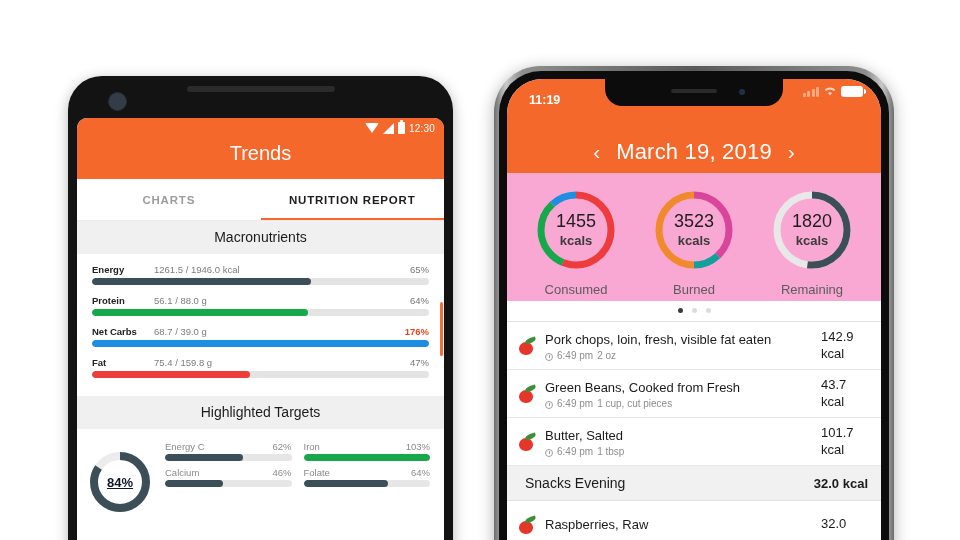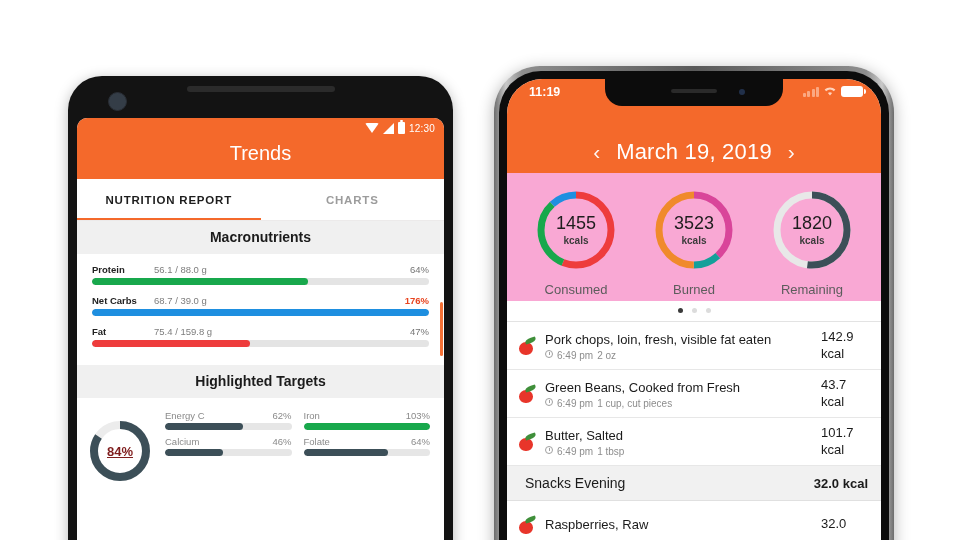--- a/index.html
+++ b/index.html
@@ -80,21 +80,21 @@
     font-size: 11.5px; font-weight: 700; letter-spacing: 0.8px;
     color: #9c9c9c; position: relative;
   }
   .and-tab.active { color: #1d1d1d; }
   .and-tab.active:after {
     content: ""; position: absolute; left: 0; right: 0; bottom: 0;
     height: 2.5px; background: #f4692b;
   }
   .and-section-head {
     background: #f0f0f0; text-align: center;
-    font-size: 14px; font-weight: 700; color: #1b1b1b;
+    font-size: 14px; font-weight: 400; color: #1b1b1b;
     padding: 8px 0 9px 0;
   }
   .macro-list { padding: 10px 15px 8px 15px; background: #fff; }
   .macro-row { margin-bottom: 10px; }
   .macro-meta {
     display: flex; align-items: baseline; font-size: 9.5px;
     margin-bottom: 3px;
   }
   .macro-name { font-weight: 700; color: #222; width: 62px; flex: none; }
   .macro-vals { color: #7d7d7d; flex: 1; }
@@ -106,21 +106,21 @@
   .bar-fill { height: 100%; border-radius: 4px; }
 
   .targets-body {
     background: #fff; padding: 12px 14px 0 10px;
     display: flex; gap: 12px; align-items: flex-start;
   }
   .ring-84 { flex: none; width: 66px; height: 66px; position: relative; margin-top: 8px;}
   .ring-84 .pctlabel {
     position: absolute; inset: 0; display: flex;
     align-items: center; justify-content: center;
-    font-size: 13px; font-weight: 700; color: #7f1d1d; text-decoration: underline;
+    font-size: 13px; font-weight: 700; color: #0f172a; text-decoration: underline;
   }
   .targets-grid {
     flex: 1; display: grid; grid-template-columns: 1fr 1fr;
     column-gap: 12px; row-gap: 6px;
   }
   .tgt-meta {
     display: flex; justify-content: space-between;
     font-size: 9.5px; color: #8a8a8a; margin-bottom: 2px;
   }
   .tgt-track { height: 7px; background: #e6e6e6; border-radius: 4px; overflow: hidden; }
@@ -159,21 +159,21 @@
   }
   .ip-notch .grille {
     position: absolute; left: 50%; transform: translateX(-50%); top: 10px;
     width: 46px; height: 4px; background: #2a2a2a; border-radius: 3px;
   }
   .ip-notch .fcam {
     position: absolute; right: 38px; top: 10px;
     width: 6px; height: 6px; border-radius: 50%; background: #21304a;
   }
   .ip-time {
-    position: absolute; left: 22px; top: 6px;
+    position: absolute; left: 22px; top: 14px;
     color: #fff; font-size: 12.5px; font-weight: 700;
   }
   .ip-statusicons {
     position: absolute; right: 18px; top: 7px;
     display: flex; align-items: center; gap: 4px;
   }
   .ip-bars { display: flex; align-items: flex-end; gap: 1.5px; opacity: 0.6; }
   .ip-bars i { display: block; width: 3px; background: #ffd3bd; border-radius: 1px; }
   .ip-bars i:nth-child(1){height:4px}.ip-bars i:nth-child(2){height:6px}
   .ip-bars i:nth-child(3){height:8px}.ip-bars i:nth-child(4){height:10px}
@@ -197,21 +197,21 @@
     background: #f9a8d4; display: flex; justify-content: space-around;
     padding: 14px 10px 4px 10px;
   }
   .ring-cell { text-align: center; width: 110px; }
   .ring-wrap { width: 86px; height: 86px; margin: 0 auto; position: relative; }
   .ring-center {
     position: absolute; inset: 0; display: flex; flex-direction: column;
     align-items: center; justify-content: center;
   }
   .ring-value { font-size: 18px; color: #1e1e1e; font-weight: 400; line-height: 1.05; }
-  .ring-unit { font-size: 10px; color: #3b3b3b; font-weight: 700; margin-top: 2px; }
+  .ring-unit { font-size: 13px; color: #3b3b3b; font-weight: 700; margin-top: 2px; }
   .ring-label { font-size: 13px; color: #5c5c5c; margin-top: 9px; }
 
   .ip-dots { display: flex; justify-content: center; gap: 9px; padding: 7px 0 8px 0; background:#fff; }
   .ip-dots span { width: 5px; height: 5px; border-radius: 50%; background: #dcdcdc; }
   .ip-dots span.on { background: #3a3a3a; }
 
   .food-list { background: #fff; border-top: 1px solid #e3e3e3; }
   .food-row {
     display: flex; align-items: center; gap: 8px;
     padding: 7px 12px 7px 10px;
@@ -227,21 +227,21 @@
     background: #3f8f3a; border-radius: 60% 10% 60% 10%;
     transform: rotate(-18deg);
   }
   .food-main { flex: 1; min-width: 0; }
   .food-title {
     font-size: 13px; color: #1b1b1b; white-space: nowrap;
     overflow: hidden; text-overflow: ellipsis; line-height: 1.25;
   }
   .food-sub {
     font-size: 10px; color: #8d8d8d; margin-top: 2px;
-    display: flex; align-items: flex-start; gap: 4px;
+    display: flex; align-items: flex-end; gap: 4px;
   }
   .clock-ic {
     width: 8px; height: 8px; border: 1px solid #a0a0a0; border-radius: 50%;
     position: relative; flex: none;
   }
   .clock-ic:after {
     content:""; position: absolute; left: 2.6px; top: 1.2px;
     width: 1px; height: 3px; background: #a0a0a0;
   }
   .food-kcal {
@@ -272,32 +272,42 @@
         <div class="and-statusbar">
           <span class="ic-wifi"></span>
           <span class="ic-signal"></span>
           <span class="ic-batt"></span>
           <span>12:30</span>
         </div>
         <div class="and-title">Trends</div>
       </div>
 
       <div class="and-tabs">
+        <div class="and-tab">
+          <span>CHARTS</span>
+        </div>
         <div class="and-tab active">
           <span>NUTRITION REPORT</span>
         </div>
-        <div class="and-tab">
-          <span>CHARTS</span>
-        </div>
       </div>
 
       <div class="and-section-head">Macronutrients</div>
 
       <div class="macro-list">
 
+        <div class="macro-row">
+          <div class="macro-meta">
+            <span class="macro-name">Energy</span>
+            <span class="macro-vals">1261.5 / 1946.0 kcal</span>
+            <span class="macro-pct">65%</span>
+          </div>
+          <div class="bar-track">
+            <div class="bar-fill" style="width:65%;background:#3c4f58"></div>
+          </div>
+        </div>
 
         <div class="macro-row">
           <div class="macro-meta">
             <span class="macro-name">Protein</span>
             <span class="macro-vals">56.1 / 88.0 g</span>
             <span class="macro-pct">64%</span>
           </div>
           <div class="bar-track">
             <div class="bar-fill" style="width:64%;background:#18a84c"></div>
           </div>

